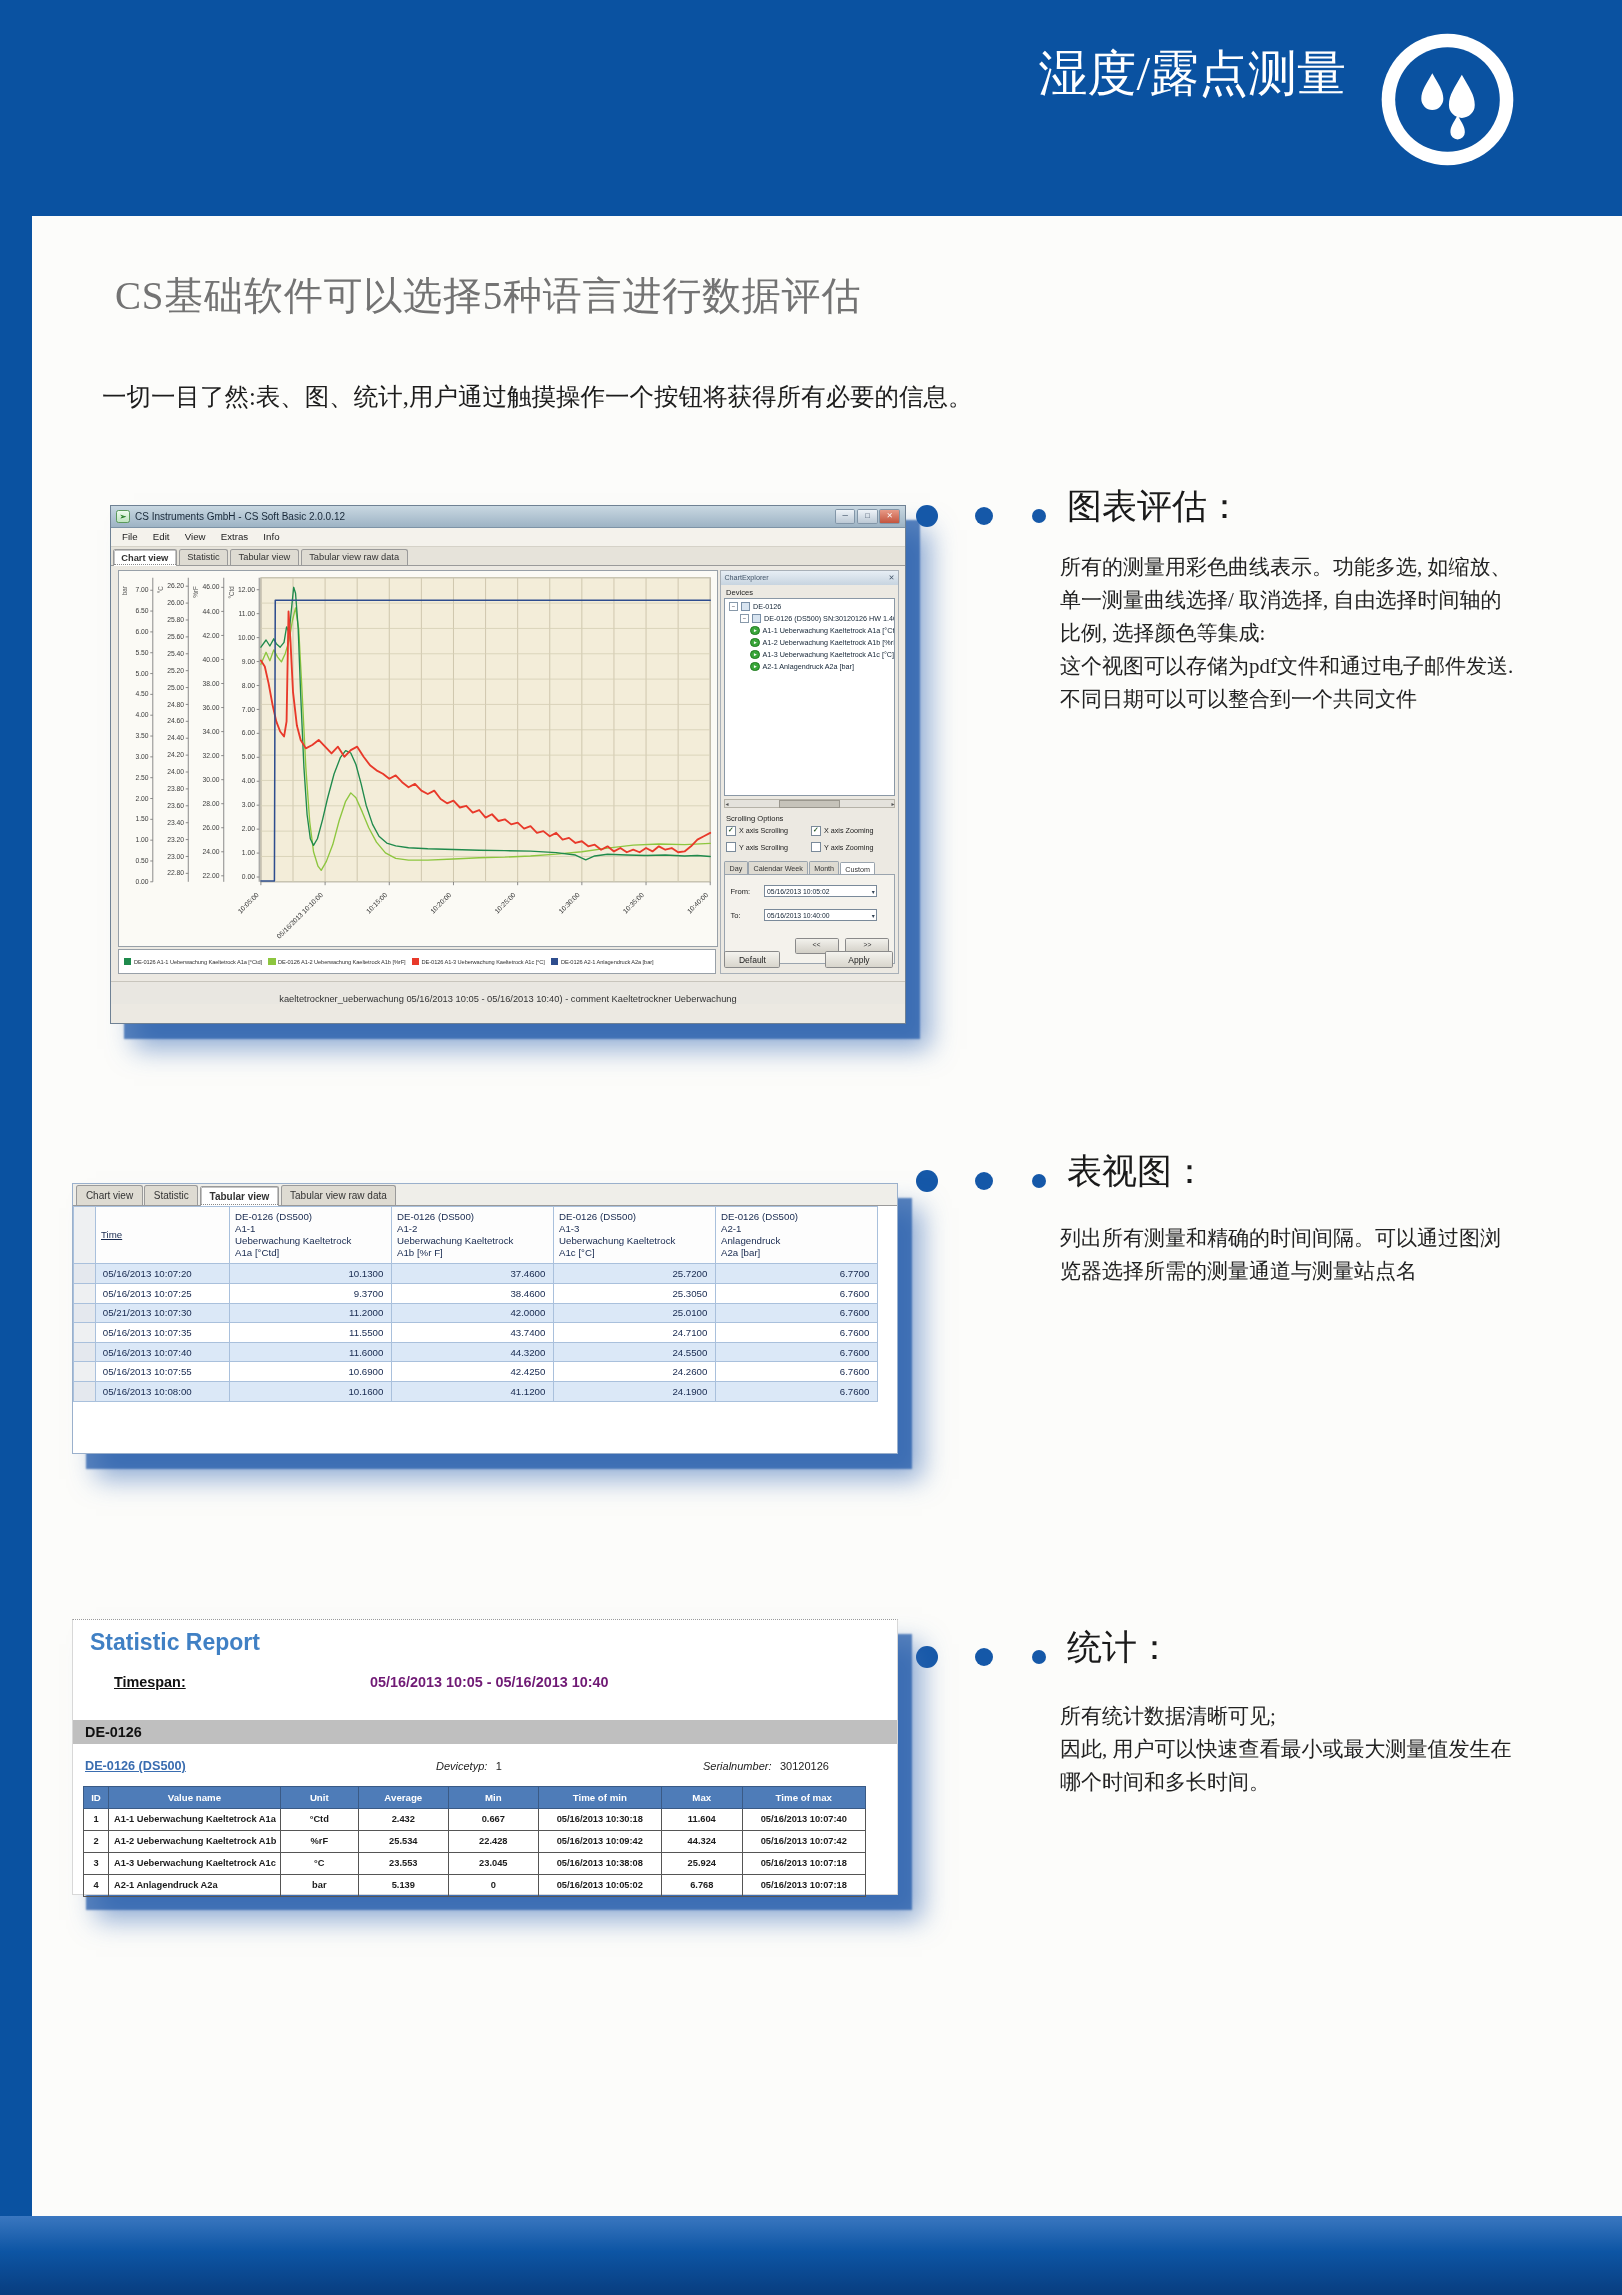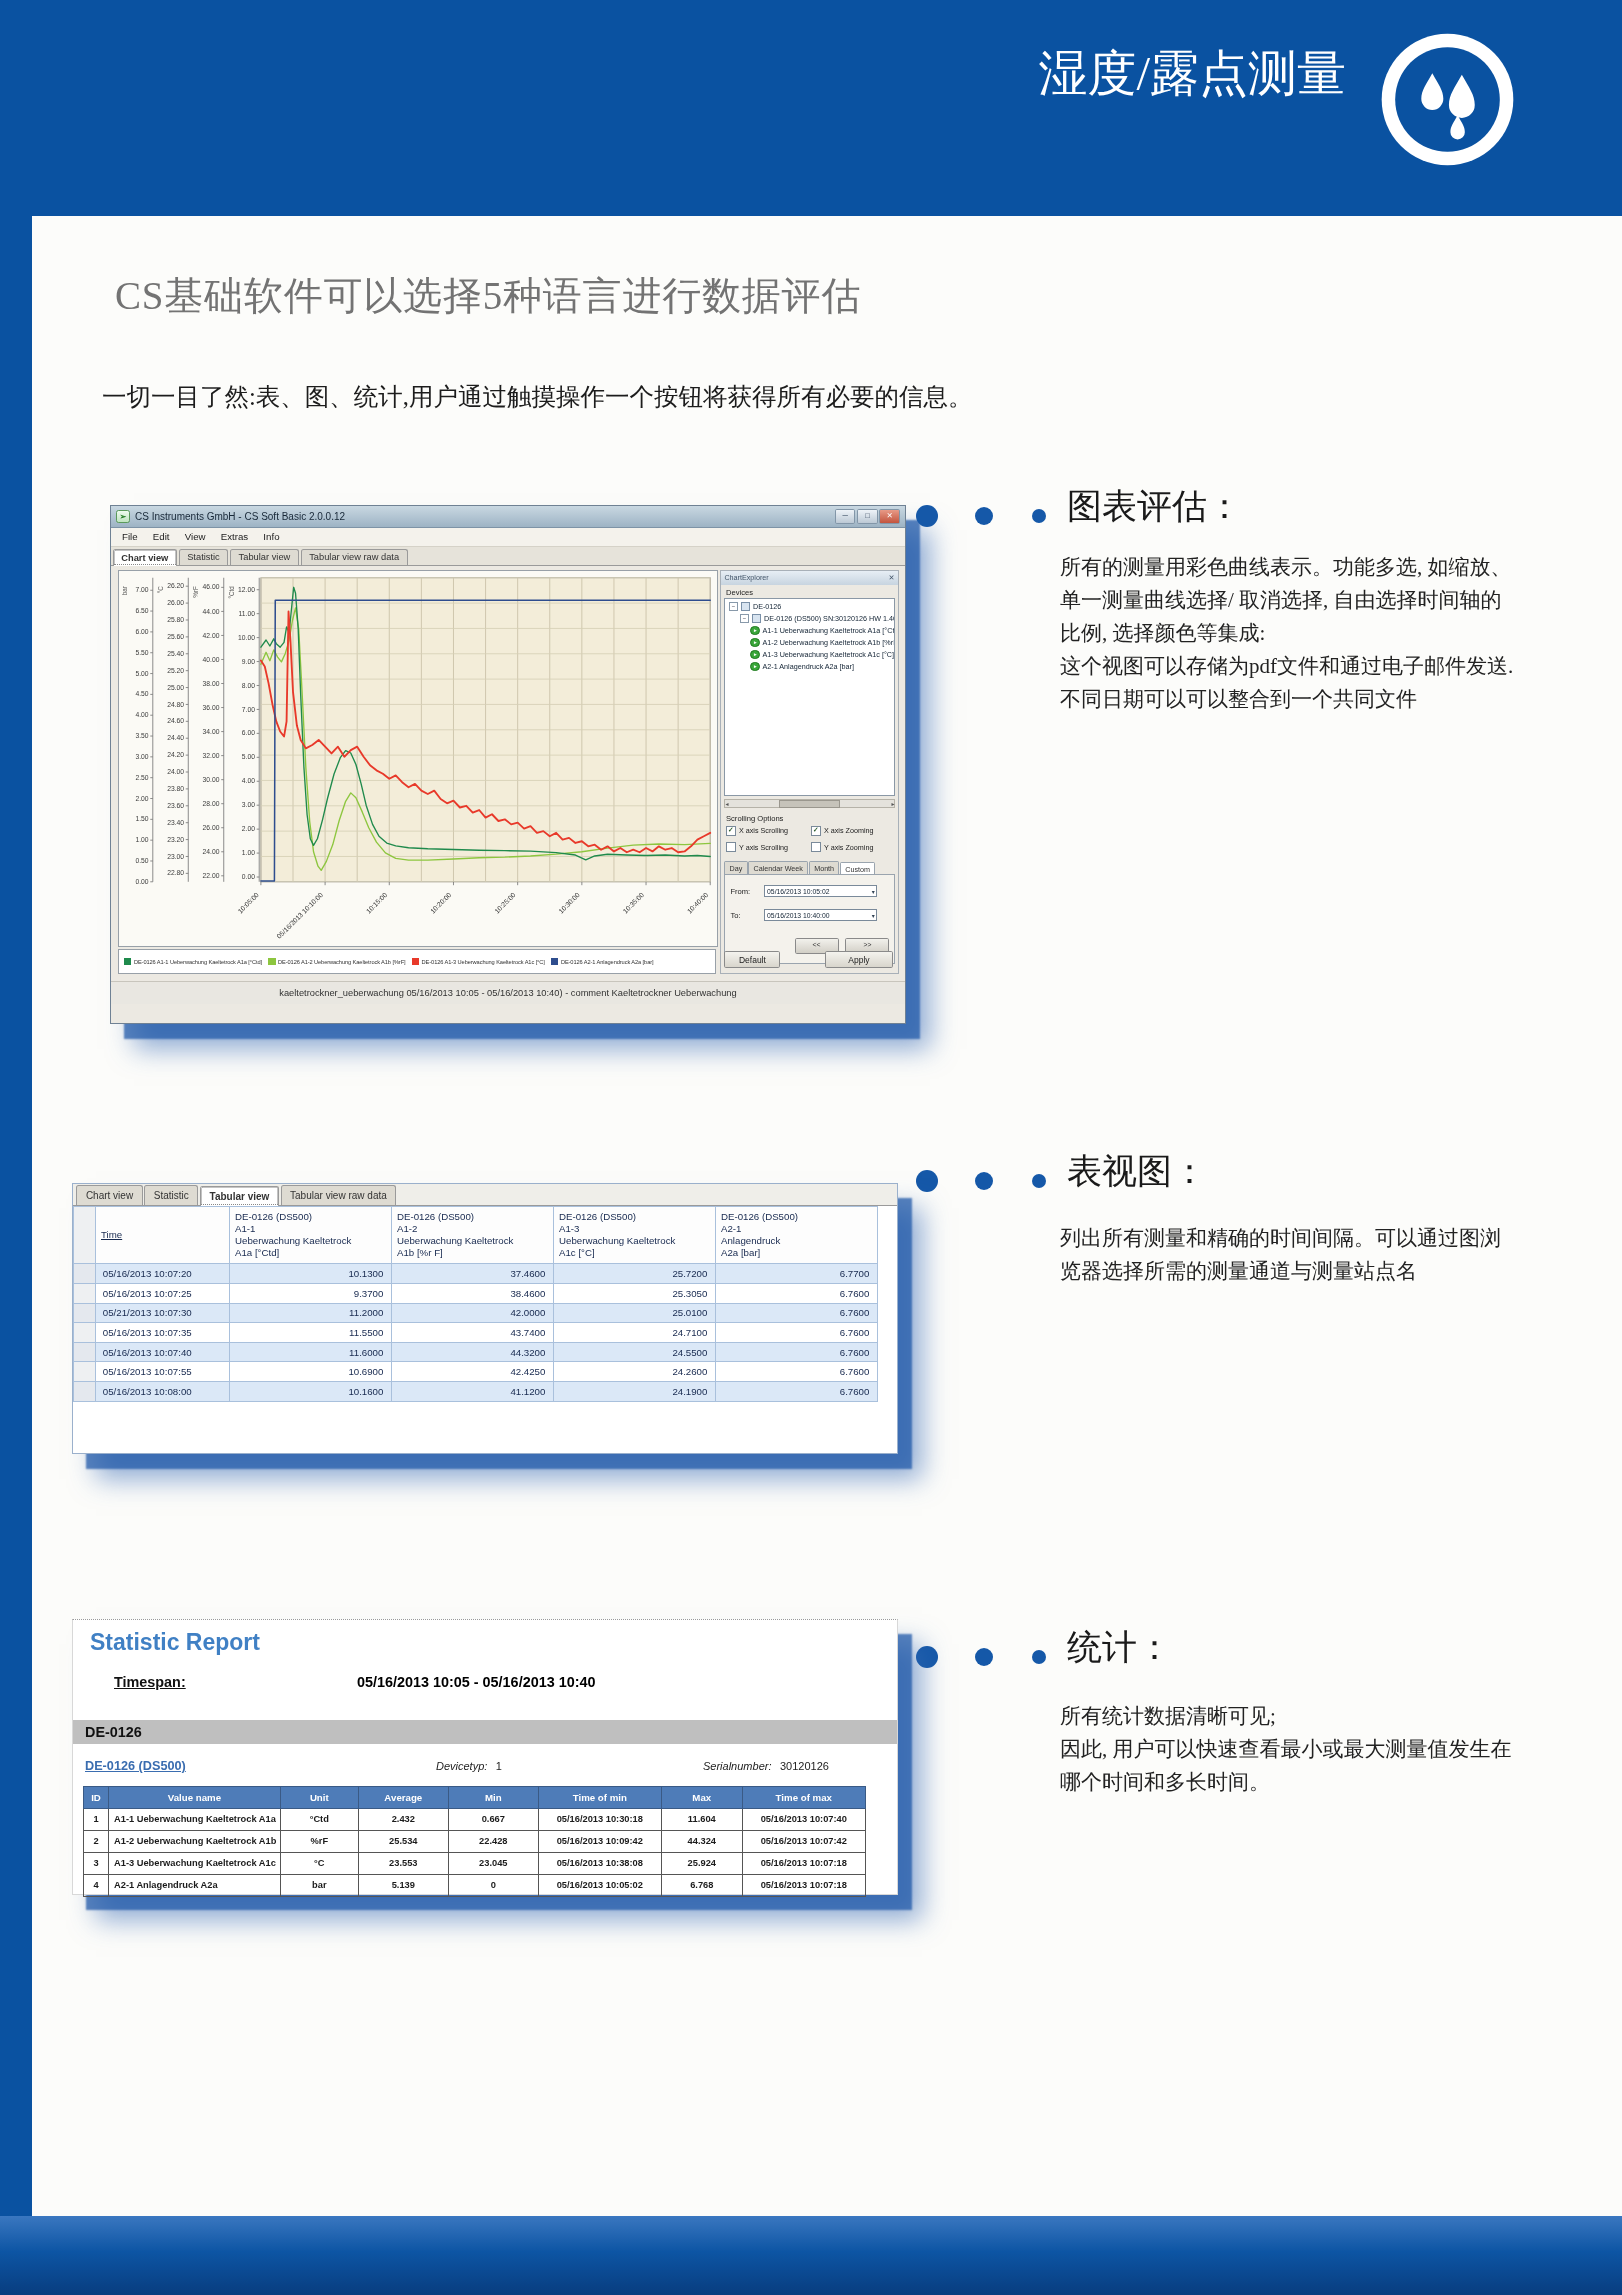--- a/index.html
+++ b/index.html
@@ -54,21 +54,21 @@
     background:#dedbd2;border-radius:2.5px 2.5px 0 0;margin-right:1.7px;white-space:nowrap;}
   .tab.active{background:#fff;font-weight:bold;position:relative;top:0.8px;outline:0.8px dotted #888;outline-offset:-2.5px;}
 
   .chartframe{position:absolute;left:6.8px;top:64px;width:598px;height:375px;background:#fbfaf5;border:0.8px solid #98a0a8;}
   .legendbar{position:absolute;left:6.8px;top:443px;width:598px;height:25px;background:#fff;border:0.8px solid #98a0a8;
     display:flex;align-items:center;padding:0 5px;box-sizing:border-box;overflow:hidden;}
   .lgitem{display:flex;align-items:center;margin-right:6px;white-space:nowrap;}
   .lgsw{width:7.6px;height:7.6px;margin-right:2.5px;flex:0 0 auto;}
   .lgtx{font-size:5.7px;letter-spacing:-0.1px;color:#333;}
   .statusbar{position:absolute;left:0;top:475px;width:100%;height:22px;background:#e9e7e1;border-top:0.8px solid #c8c5bc;
-    display:flex;align-items:center;justify-content:center;font-size:9.3px;color:#333;}
+    display:flex;align-items:flex-end;justify-content:center;font-size:9.3px;color:#333;}
 
   
   .panel{position:absolute;left:609px;top:64px;width:179px;height:404px;background:#ece9e2;border:0.8px solid #a8b0b8;box-sizing:border-box;}
   .phead{position:absolute;left:0;top:0;width:100%;height:13.5px;background:linear-gradient(#e7eef5,#c7d4e0);
     display:flex;justify-content:space-between;align-items:center;padding:0 3.4px;box-sizing:border-box;
     font-size:7.2px;color:#44566a;}
   .plabel{position:absolute;left:5px;top:17px;font-size:7.6px;color:#222;}
   .treebox{position:absolute;left:3.4px;top:27px;width:171px;height:198px;background:#fff;border:0.8px solid #8a98a6;
     overflow:hidden;font-size:7.2px;color:#123;box-sizing:border-box;padding-top:1.7px;}
   .titem{display:flex;align-items:center;height:12px;white-space:nowrap;}
@@ -116,21 +116,21 @@
   .ttable td{height:18.6px;padding:0 7.6px 0 6.8px;}
   .ttable td.num{text-align:right;}
   .ttable td.gut,.ttable th.gut{background:#eef0f2;padding:0;}
   .ttable tbody tr:nth-child(odd) td{background:#dbe8f7;}
   .ttable tbody tr:nth-child(odd) td.gut{background:#e4e8ee;}
 
   
   .win3{left:72px;top:1619px;width:824px;height:274px;background:#fff;border:0.8px solid #d8d8d8;border-top:0.8px dotted #9a9a9a;}
   .srtitle{position:absolute;left:17px;top:8.5px;font:bold 23px "Liberation Sans",sans-serif;color:#4080c4;}
   .srts-label{position:absolute;left:41px;top:54px;font:bold 14.4px "Liberation Sans",sans-serif;color:#111;text-decoration:underline;}
-  .srts-value{position:absolute;left:284px;top:54px;font:bold 14.4px "Liberation Sans",sans-serif;color:#000000;}
+  .srts-value{position:absolute;left:297px;top:54px;font:bold 14.4px "Liberation Sans",sans-serif;color:#701a75;}
   .srband{position:absolute;left:0;top:100px;width:100%;height:24px;background:#bfbfbf;
     display:flex;align-items:center;padding-left:12px;box-sizing:border-box;
     font:bold 14.4px "Liberation Sans",sans-serif;color:#111;}
   .srlink{position:absolute;left:12px;top:139px;font:bold 12.7px "Liberation Sans",sans-serif;color:#3a6db0;text-decoration:underline;}
   .srmeta{position:absolute;top:140px;font:italic 11px "Liberation Sans",sans-serif;color:#222;}
   .srmeta b{font-style:normal;font-weight:400;padding-left:8.5px;}
   .srmeta.devtyp{left:363px;}
   .srmeta.serial{left:630px;}
   .stable{position:absolute;left:10px;top:166px;border-collapse:collapse;table-layout:fixed;
     font-size:9.3px;color:#1c1c1c;}

